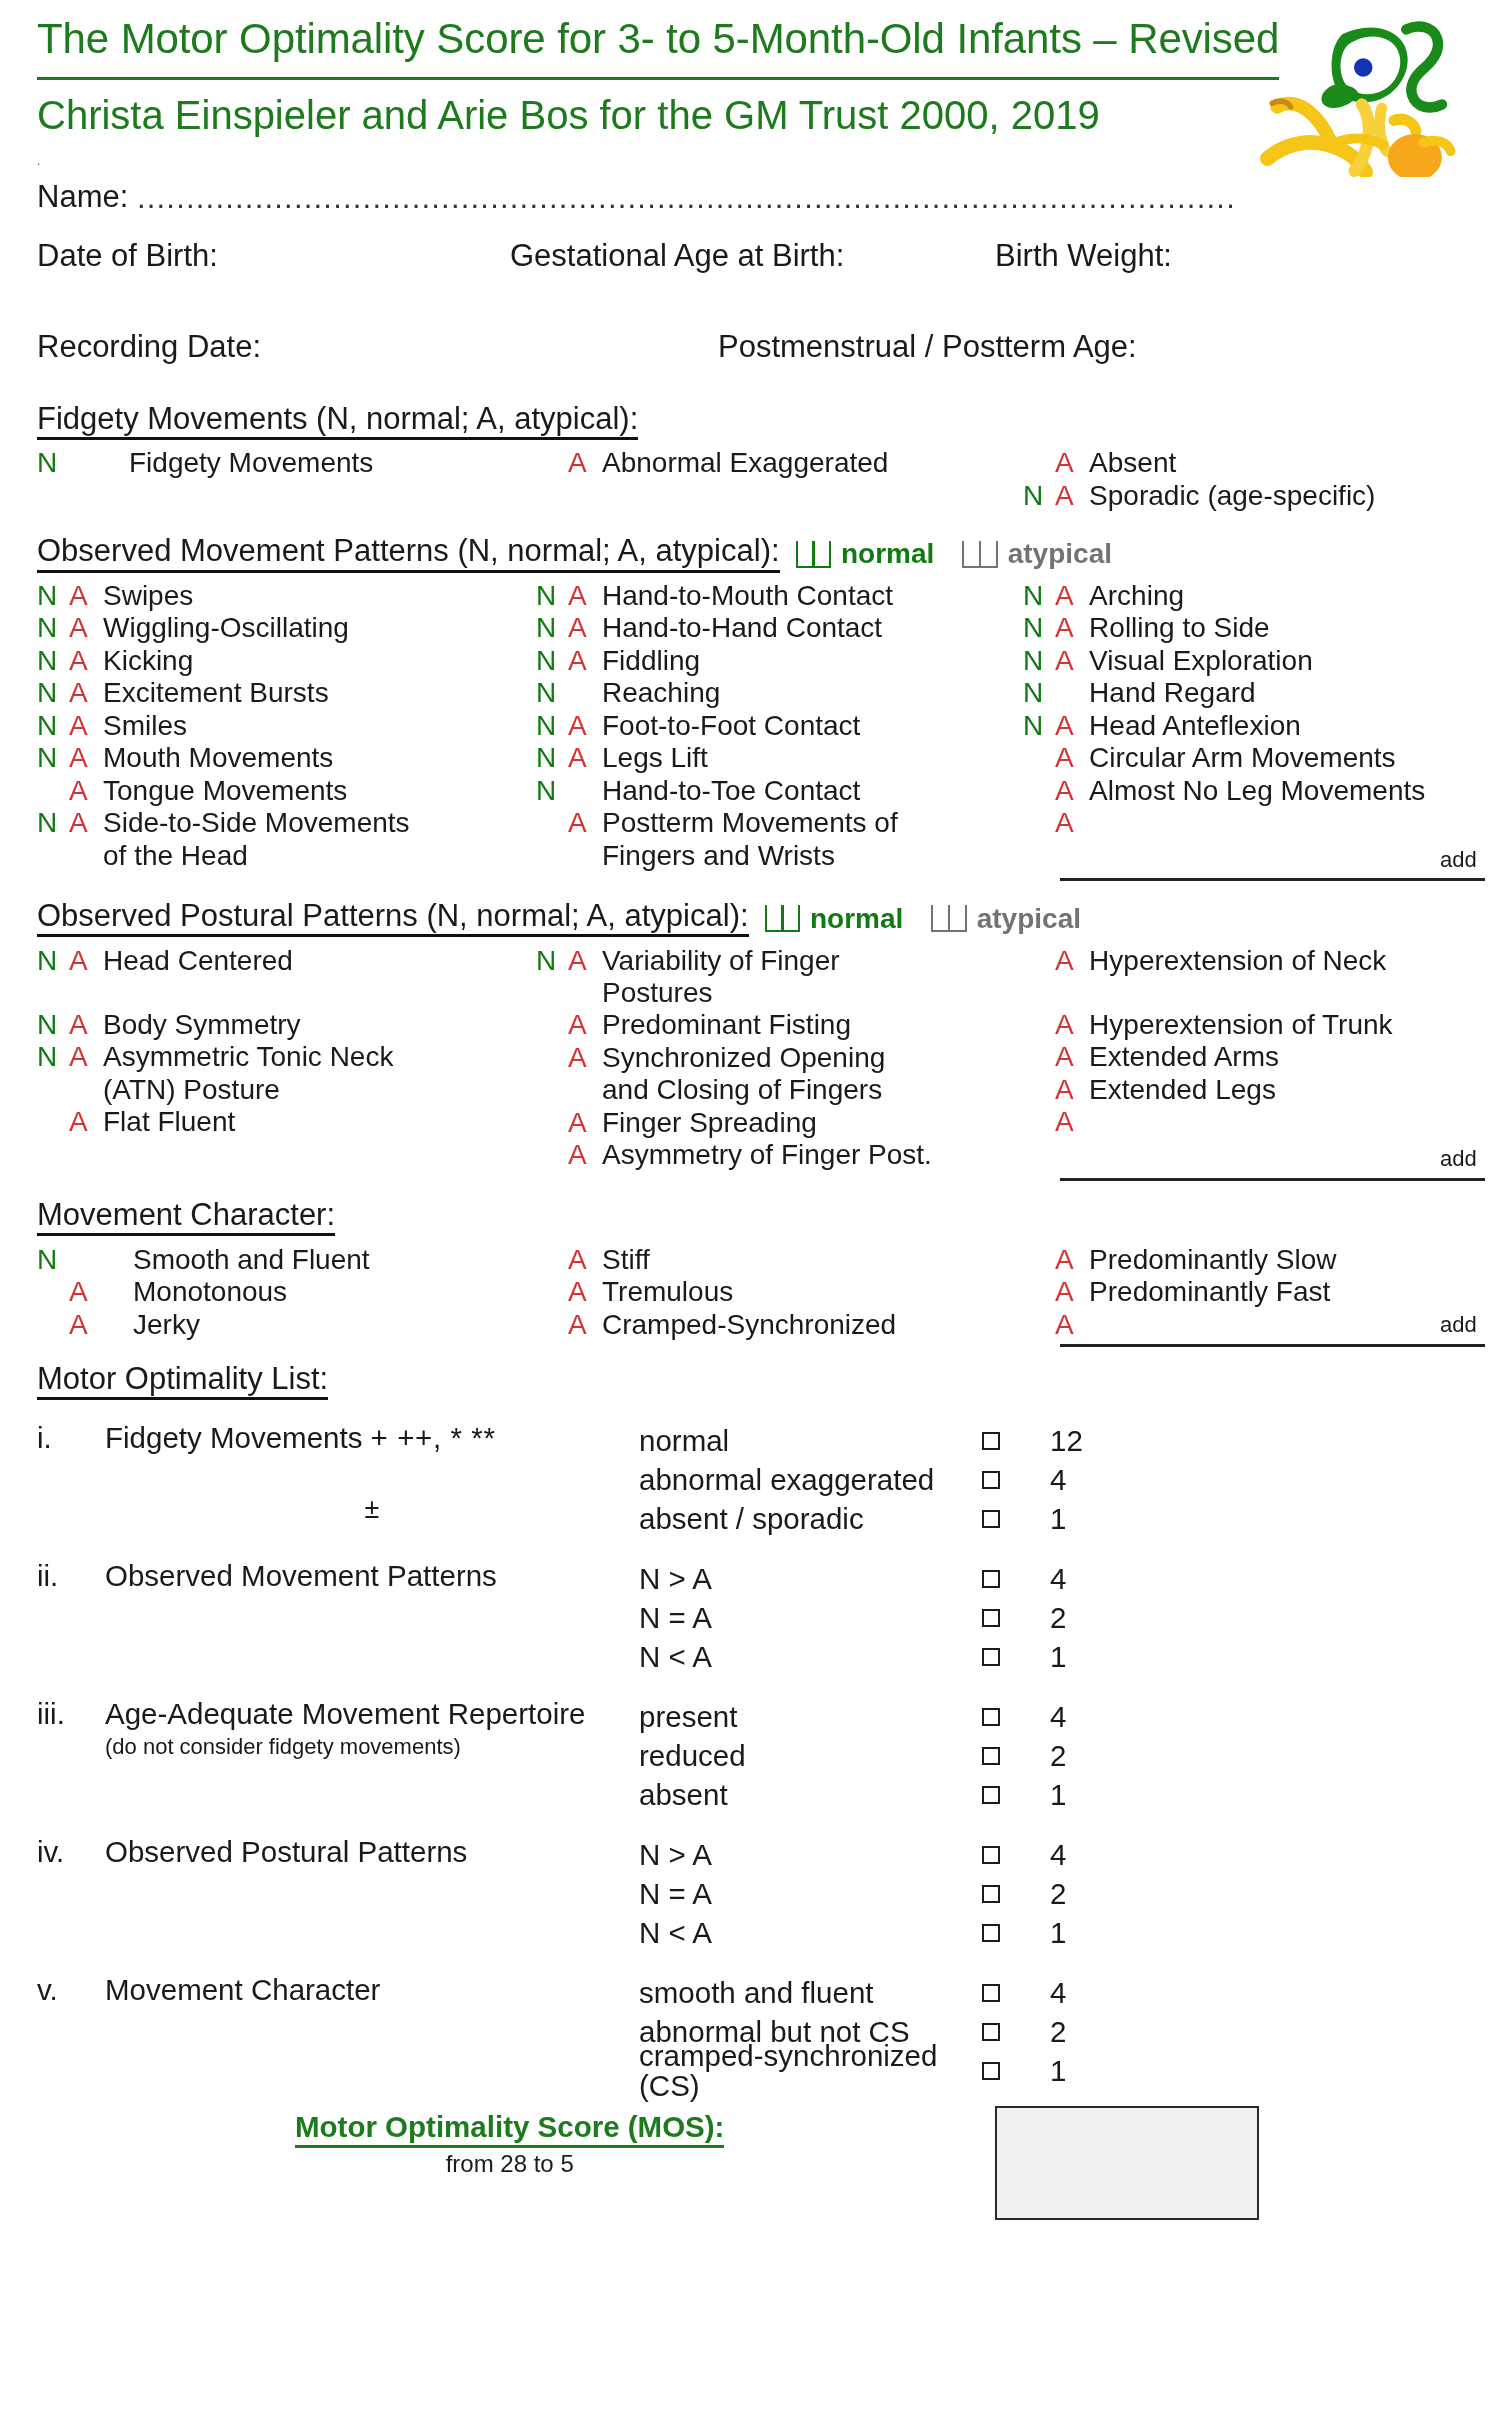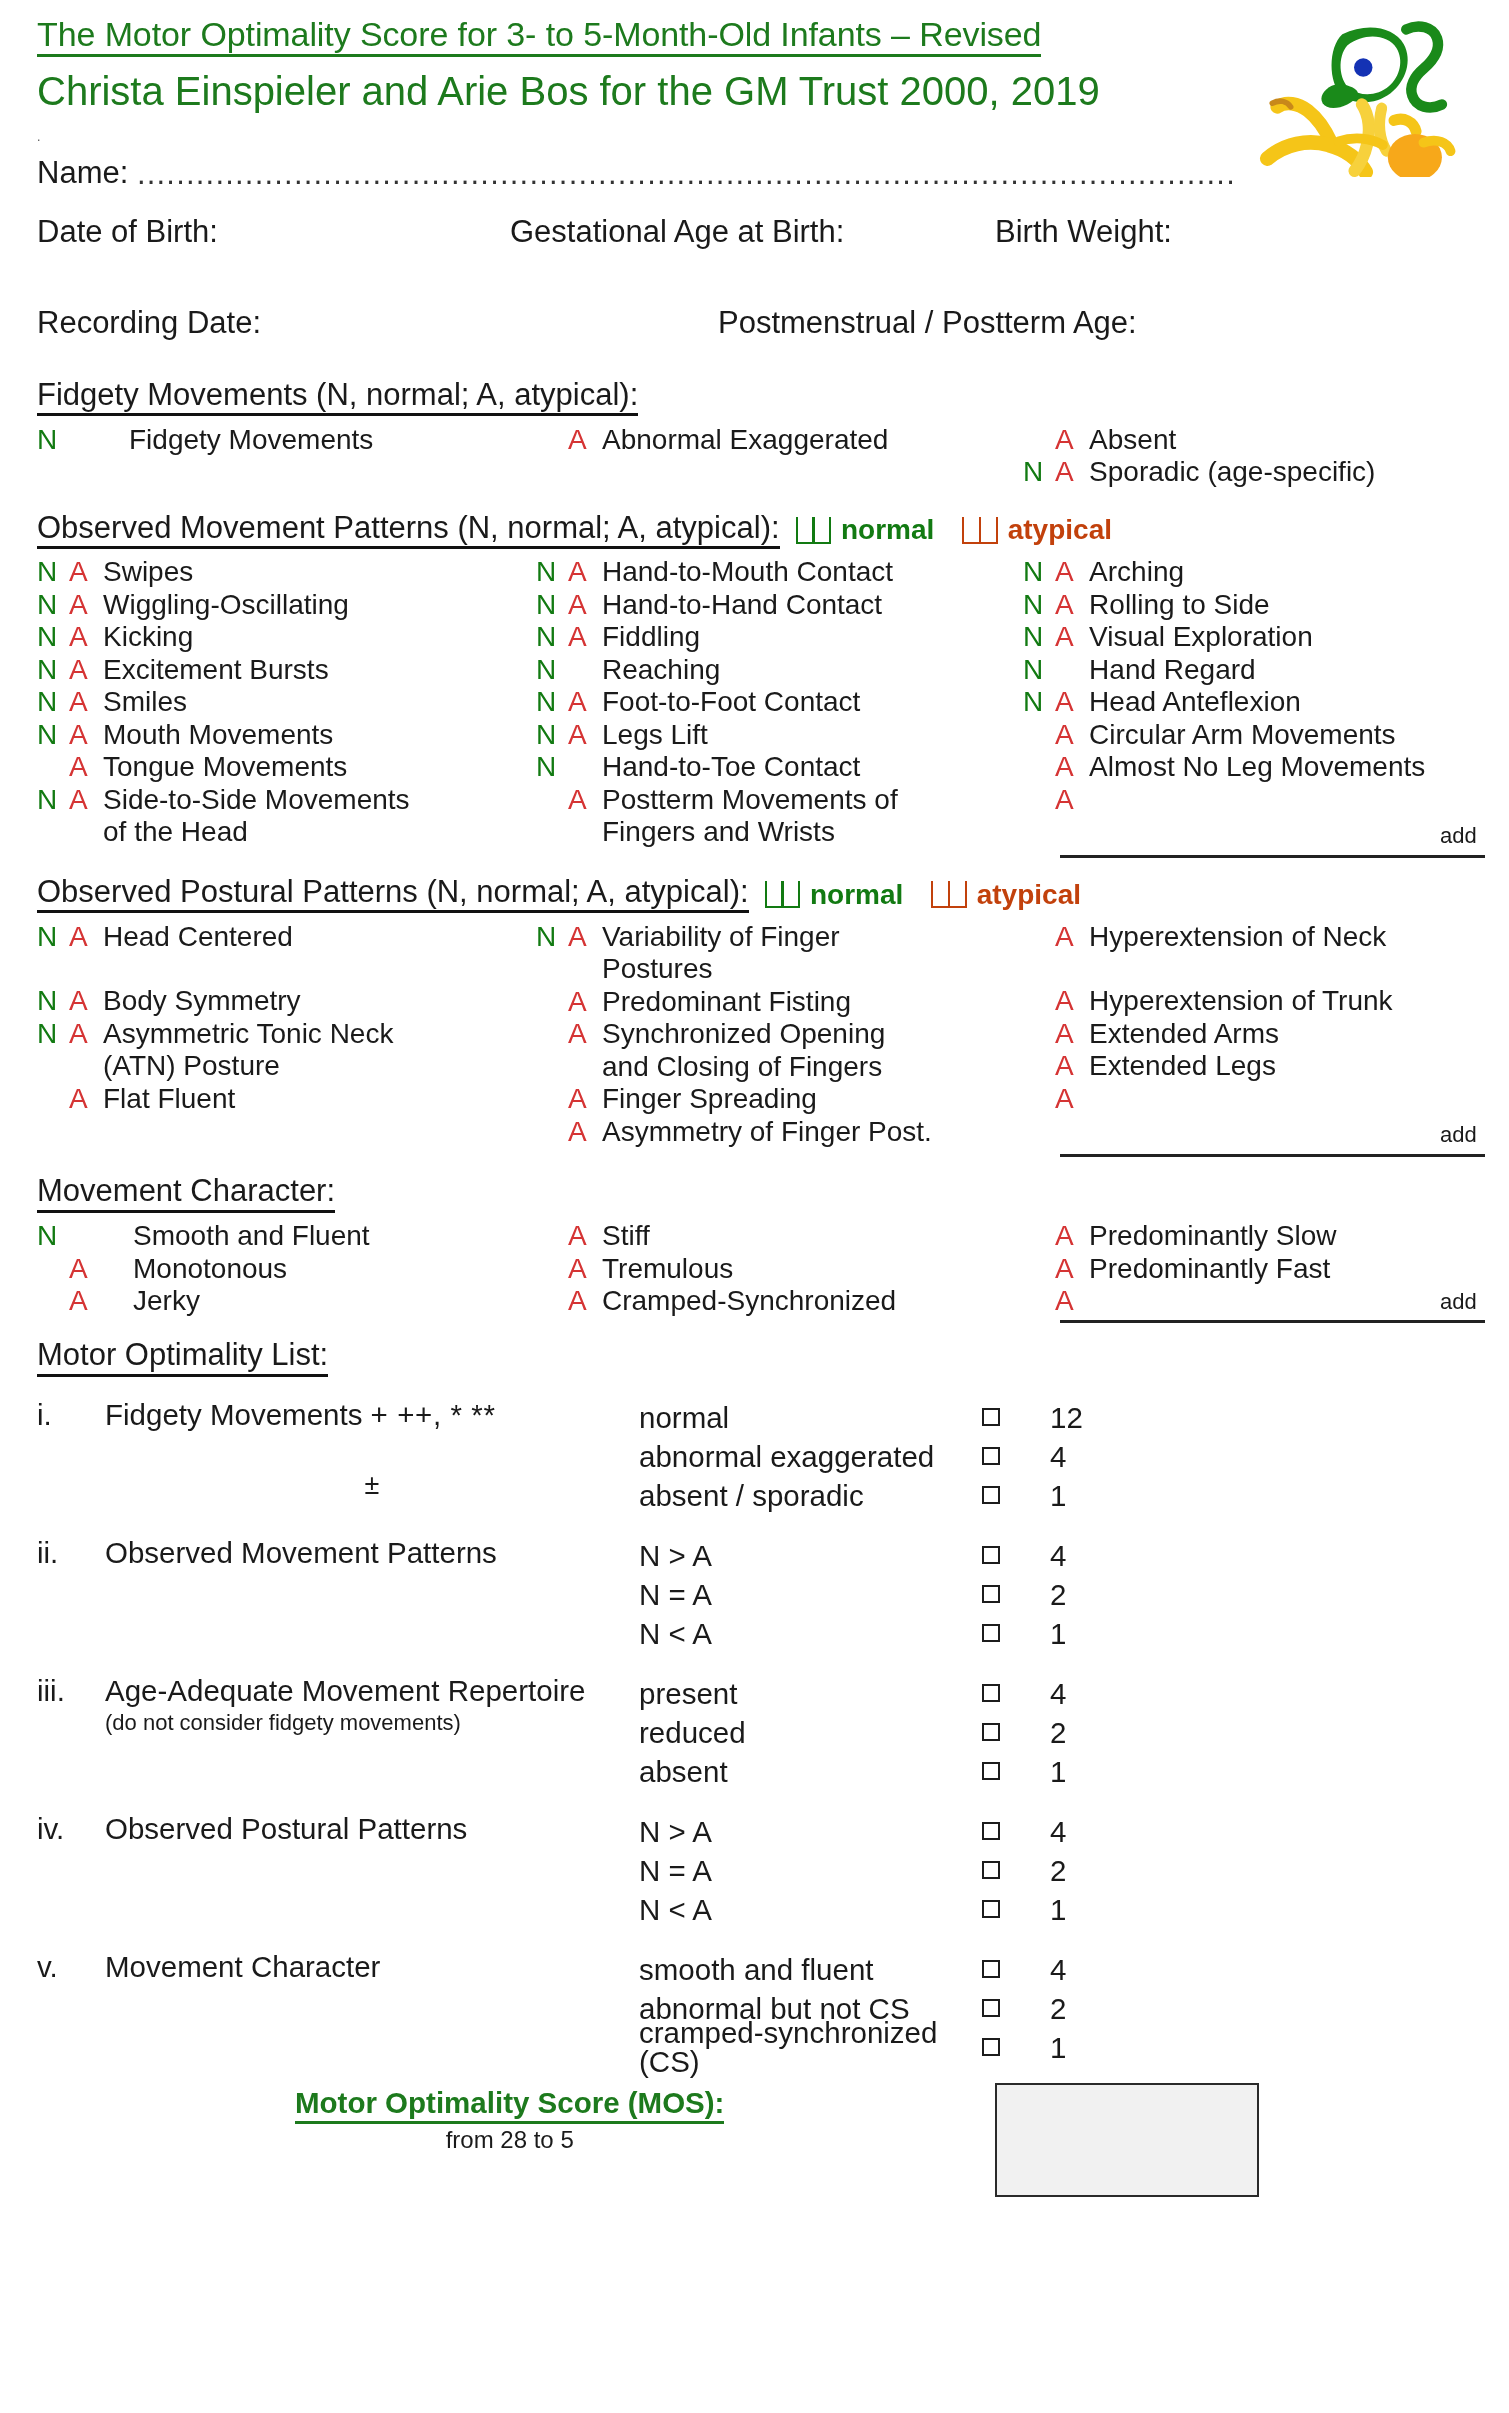--- a/index.html
+++ b/index.html
@@ -15,26 +15,26 @@
     position: relative;
     width: 1510px;
     height: 2413px;
     padding: 16px 24.6px 0 37px;
   }
 
   
   .header { position: relative; }
   .title-line {
     color: #1d7a1d;
-    font-size: 34px;
+    font-size: 42px;
     font-weight: 400;
     letter-spacing: -0.1px;
     display: inline-block;
     border-bottom: 3.1px solid #1d7a1d;
-    padding-bottom: 1px;
+    padding-bottom: 16px;
     line-height: 1.08;
   }
   .subtitle-line {
     color: #1d7a1d;
     font-size: 40px;
     font-weight: 400;
     margin-top: 13.5px;
     line-height: 1.08;
   }
   .logo {
@@ -84,21 +84,21 @@
     line-height: 1.05;
     white-space: nowrap;
   }
   .head-row { display: flex; align-items: flex-end; gap: 16px; }
 
   
   .legend { display: flex; align-items: center; gap: 28px; padding-bottom: 2.5px; }
   .legend-item { display: flex; align-items: center; gap: 7.4px; }
   .legend-text { font-size: 28px; font-weight: bold; }
   .green { color: #127a12; }
-  .redc  { color: #c2410c; }
+  .redc  { color: #737373; }
   .boxpair {
     display: inline-block;
     width: 38px; height: 27px;
     position: relative;
   }
   .boxpair i {
     position: absolute;
     top: 0; bottom: 0;
     width: 19px;
     border: 0;

